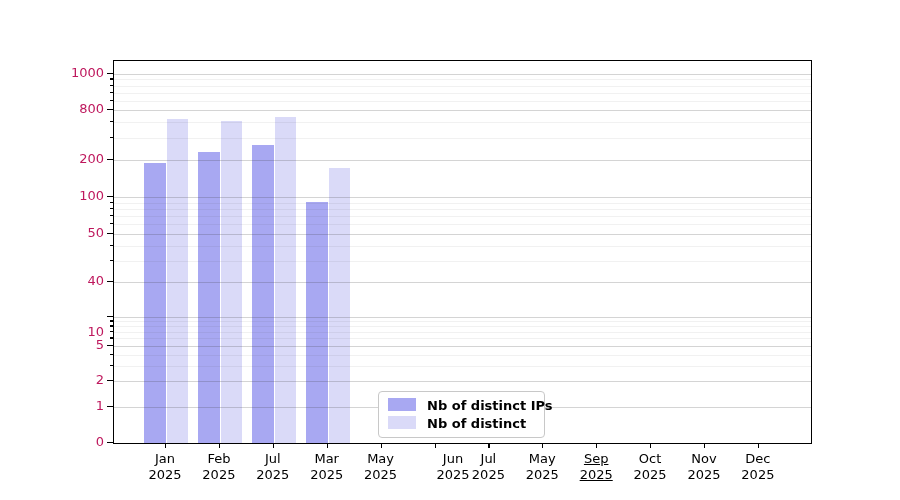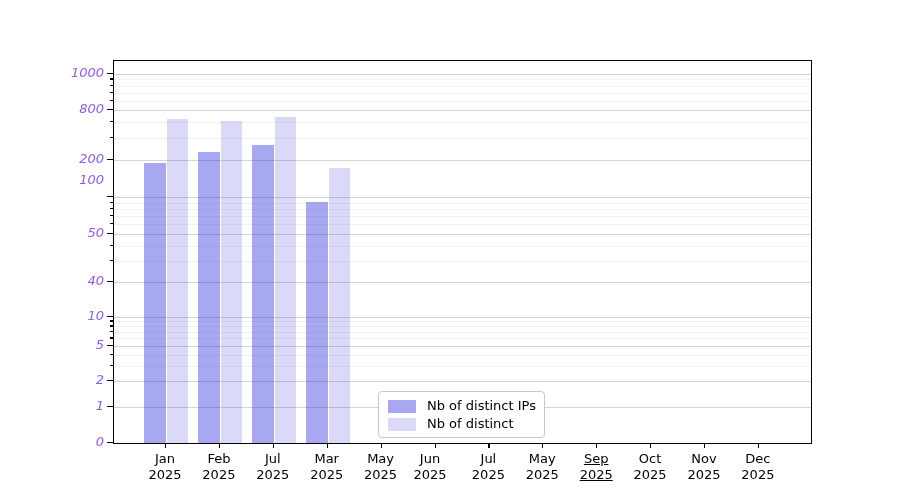--- a/index.html
+++ b/index.html
@@ -53,23 +53,22 @@
     background: #000000;
   }
   .ytick.major { left: 107px; width: 6px; }
   .ytick.minor { left: 110px; width: 3px; }
   .ytick-label {
     position: absolute;
     left: 50px;
     width: 54px;
     text-align: right;
     font-size: 13px;
-    color: #8b5cf6;
+    color: #be185d;
     line-height: 16px;
-    font-style: italic;
   }
   .xtick {
     position: absolute;
     top: 443px;
     width: 1.2px;
     height: 5px;
     background: #000000;
   }
   .xtick-label {
     position: absolute;
@@ -92,21 +91,22 @@
     border: 1px solid #c8c8c8;
     border-radius: 4px;
     padding: 5px 9px;
     display: flex;
     flex-direction: column;
     justify-content: space-around;
     z-index: 5;
   }
   .legend-row {
     display: flex;
-    align-items: flex-end;
+    align-items: flex-start;
+    font-weight: bold;
   }
   .legend-swatch {
     width: 28px;
     height: 13px;
     margin-right: 11px;
     flex: 0 0 auto;
   }
   .legend-label {
     font-size: 13px;
     color: #000000;
@@ -183,27 +183,27 @@
       <div class="ytick minor" style="top: 78.4721px;"></div>
       <div class="ytick major" style="top: 442px;"></div>
       <div class="ytick-label" style="top: 434px;">0</div>
       <div class="ytick major" style="top: 406px;"></div>
       <div class="ytick-label" style="top: 398px;">1</div>
       <div class="ytick major" style="top: 380px;"></div>
       <div class="ytick-label" style="top: 372px;">2</div>
       <div class="ytick major" style="top: 345px;"></div>
       <div class="ytick-label" style="top: 337px;">5</div>
       <div class="ytick major" style="top: 316px;"></div>
-      <div class="ytick-label" style="top: 308px;">10</div>
+      <div class="ytick-label" style="top: 324px;">10</div>
       <div class="ytick major" style="top: 281px;"></div>
       <div class="ytick-label" style="top: 273px;">40</div>
       <div class="ytick major" style="top: 233px;"></div>
       <div class="ytick-label" style="top: 225px;">50</div>
       <div class="ytick major" style="top: 196px;"></div>
-      <div class="ytick-label" style="top: 172px;">100</div>
+      <div class="ytick-label" style="top: 188px;">100</div>
       <div class="ytick major" style="top: 159px;"></div>
       <div class="ytick-label" style="top: 151px;">200</div>
       <div class="ytick major" style="top: 109px;"></div>
       <div class="ytick-label" style="top: 101px;">800</div>
       <div class="ytick major" style="top: 73px;"></div>
       <div class="ytick-label" style="top: 65px;">1000</div>
     </div>
   <div>
       <div class="xtick" style="left: 165px;"></div>
       <div class="xtick-label" style="left: 137px;">Jan
@@ -214,21 +214,21 @@
       <div class="xtick" style="left: 272.8px;"></div>
       <div class="xtick-label" style="left: 244.8px;">Jul
 2025</div>
       <div class="xtick" style="left: 326.7px;"></div>
       <div class="xtick-label" style="left: 298.7px;">Mar
 2025</div>
       <div class="xtick" style="left: 380.6px;"></div>
       <div class="xtick-label" style="left: 352.6px;">May
 2025</div>
       <div class="xtick" style="left: 434.5px;"></div>
-      <div class="xtick-label" style="left: 402px;">Jun
+      <div class="xtick-label" style="left: 425px;">Jun
 2025</div>
       <div class="xtick" style="left: 488.4px;"></div>
       <div class="xtick-label" style="left: 460.4px;">Jul
 2025</div>
       <div class="xtick" style="left: 542.3px;"></div>
       <div class="xtick-label" style="left: 514.3px;">May
 2025</div>
       <div class="xtick" style="left: 596.2px;"></div>
       <div class="xtick-label" style="left: 568.2px; text-decoration: underline;">Sep
 2025</div>

